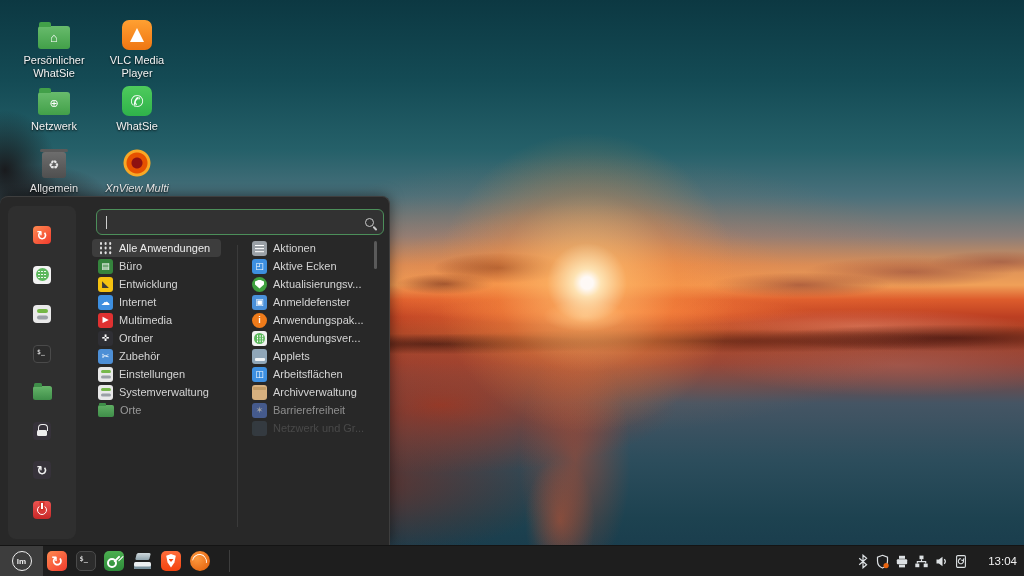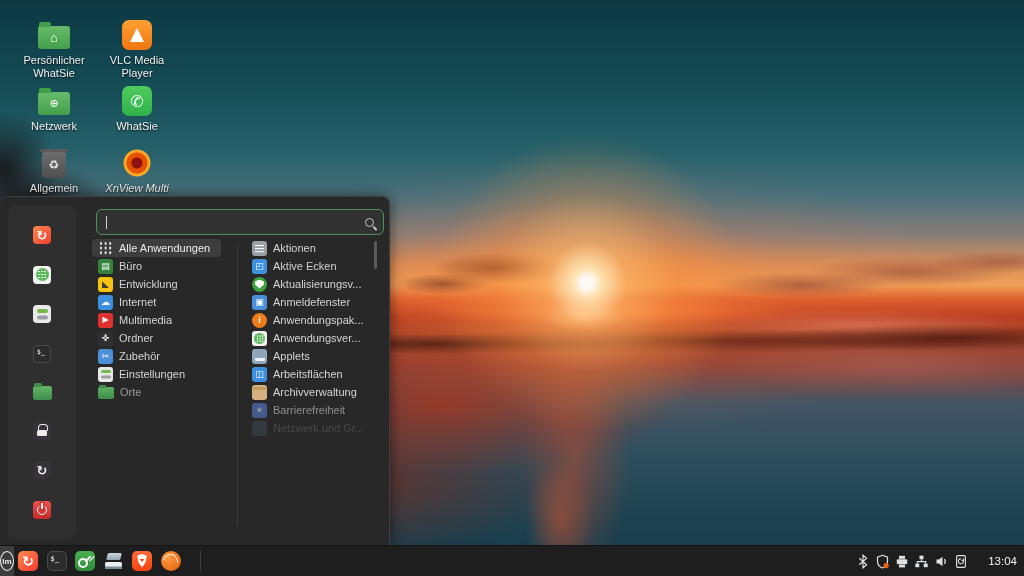--- a/index.html
+++ b/index.html
@@ -144,21 +144,21 @@
   .ic-applets::before{content:"";position:absolute;left:2.5px;right:2.5px;bottom:2.5px;height:3px;background:#f0f3f5;border-radius:1px;}
   .ic-arbeits{background:#3d8fe0;}
   .ic-archiv{background:#d7b07f;}
   .ic-archiv::before{content:"";position:absolute;left:1px;right:1px;top:2px;height:3.4px;background:#c19a64;border-radius:1px;}
   .ic-barriere{background:#5b7fd4;}
   .ic-benutzer{background:#6a8fae;}
 
   
   .taskbar{position:absolute;left:0;bottom:0;width:1024px;height:31px;background:#1e1e1e;
     border-top:1px solid #141414;display:flex;align-items:center;}
-  .tb-menu{width:14px;height:100%;background:#3d3d3d;display:flex;align-items:center;justify-content:center;cursor:pointer;flex:none;}
+  .tb-menu{width:43px;height:100%;background:#3d3d3d;display:flex;align-items:center;justify-content:center;cursor:pointer;flex:none;}
   .mint-logo{width:20px;height:20px;border:1.7px solid #f0f0f0;border-radius:50%;display:flex;
     align-items:center;justify-content:center;font-size:8px;font-weight:bold;color:#f0f0f0;letter-spacing:0;}
   .launchers{display:flex;align-items:center;gap:8.5px;padding-left:4px;}
   .ti{width:20px;height:20px;border-radius:5px;position:relative;flex:none;display:flex;
     align-items:center;justify-content:center;cursor:pointer;}
   .ti-swirl{background:linear-gradient(140deg,#ff8a50,#f23b2e);color:#fff;font-size:14px;font-weight:bold;}
   .ti-terminal{background:#2c2c2c;border:1px solid #4a4a4a;}
   .ti-terminal::before{content:"$_";position:absolute;left:3px;top:3px;
     font-family:"DejaVu Sans Mono",monospace;font-size:7px;font-weight:bold;color:#d5d5d5;}
   .ti-key{background:linear-gradient(#4caf50,#2e8b3a);}
@@ -279,20 +279,24 @@
         <span>Ordner</span>
         </div>
       <div class="row">
         <span class="mi ic-zubehoer">✂</span>
         <span>Zubehör</span>
         </div>
       <div class="row">
         <span class="mi ic-toggles"></span>
         <span>Einstellungen</span>
         </div>
+      <div class="row">
+        <span class="mi ic-toggles"></span>
+        <span>Systemverwaltung</span>
+        </div>
       <div class="row dim">
         <span class="mi ic-folder"></span>
         <span>Orte</span>
         </div>
     </div>
 
     <div class="vsep"></div>
     <div class="scrollbar"></div>
 
     <div class="app-col">

